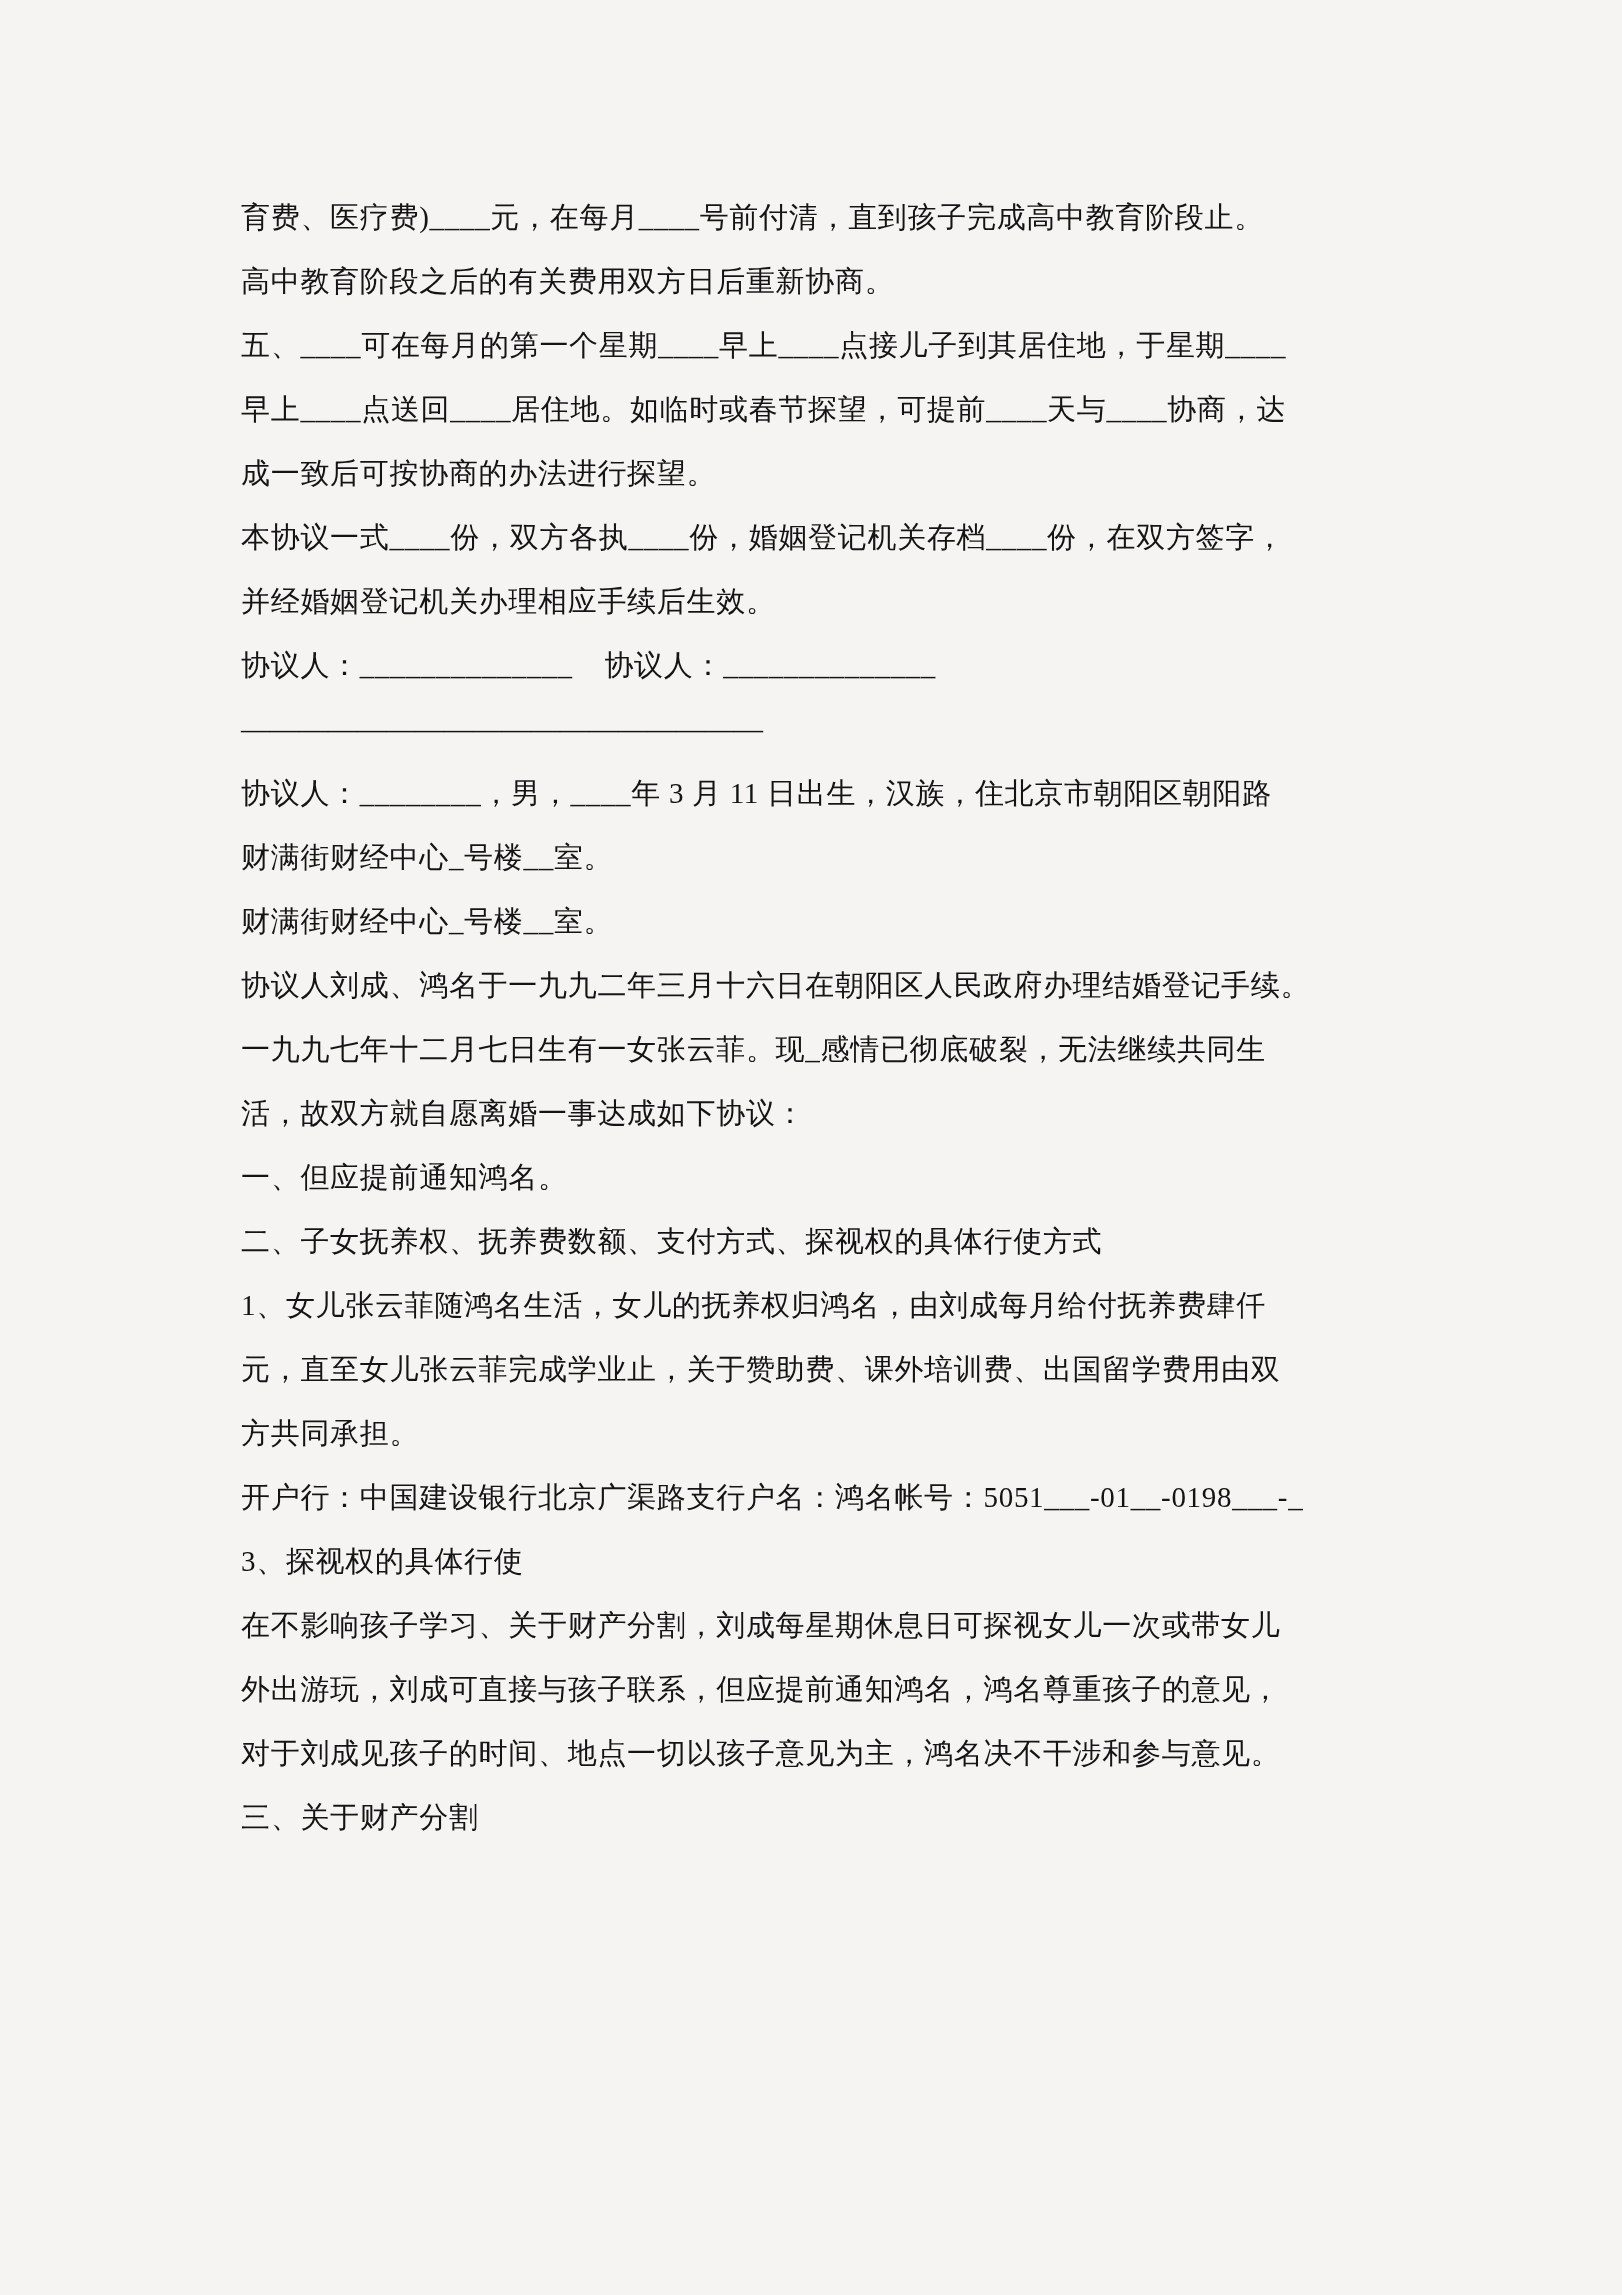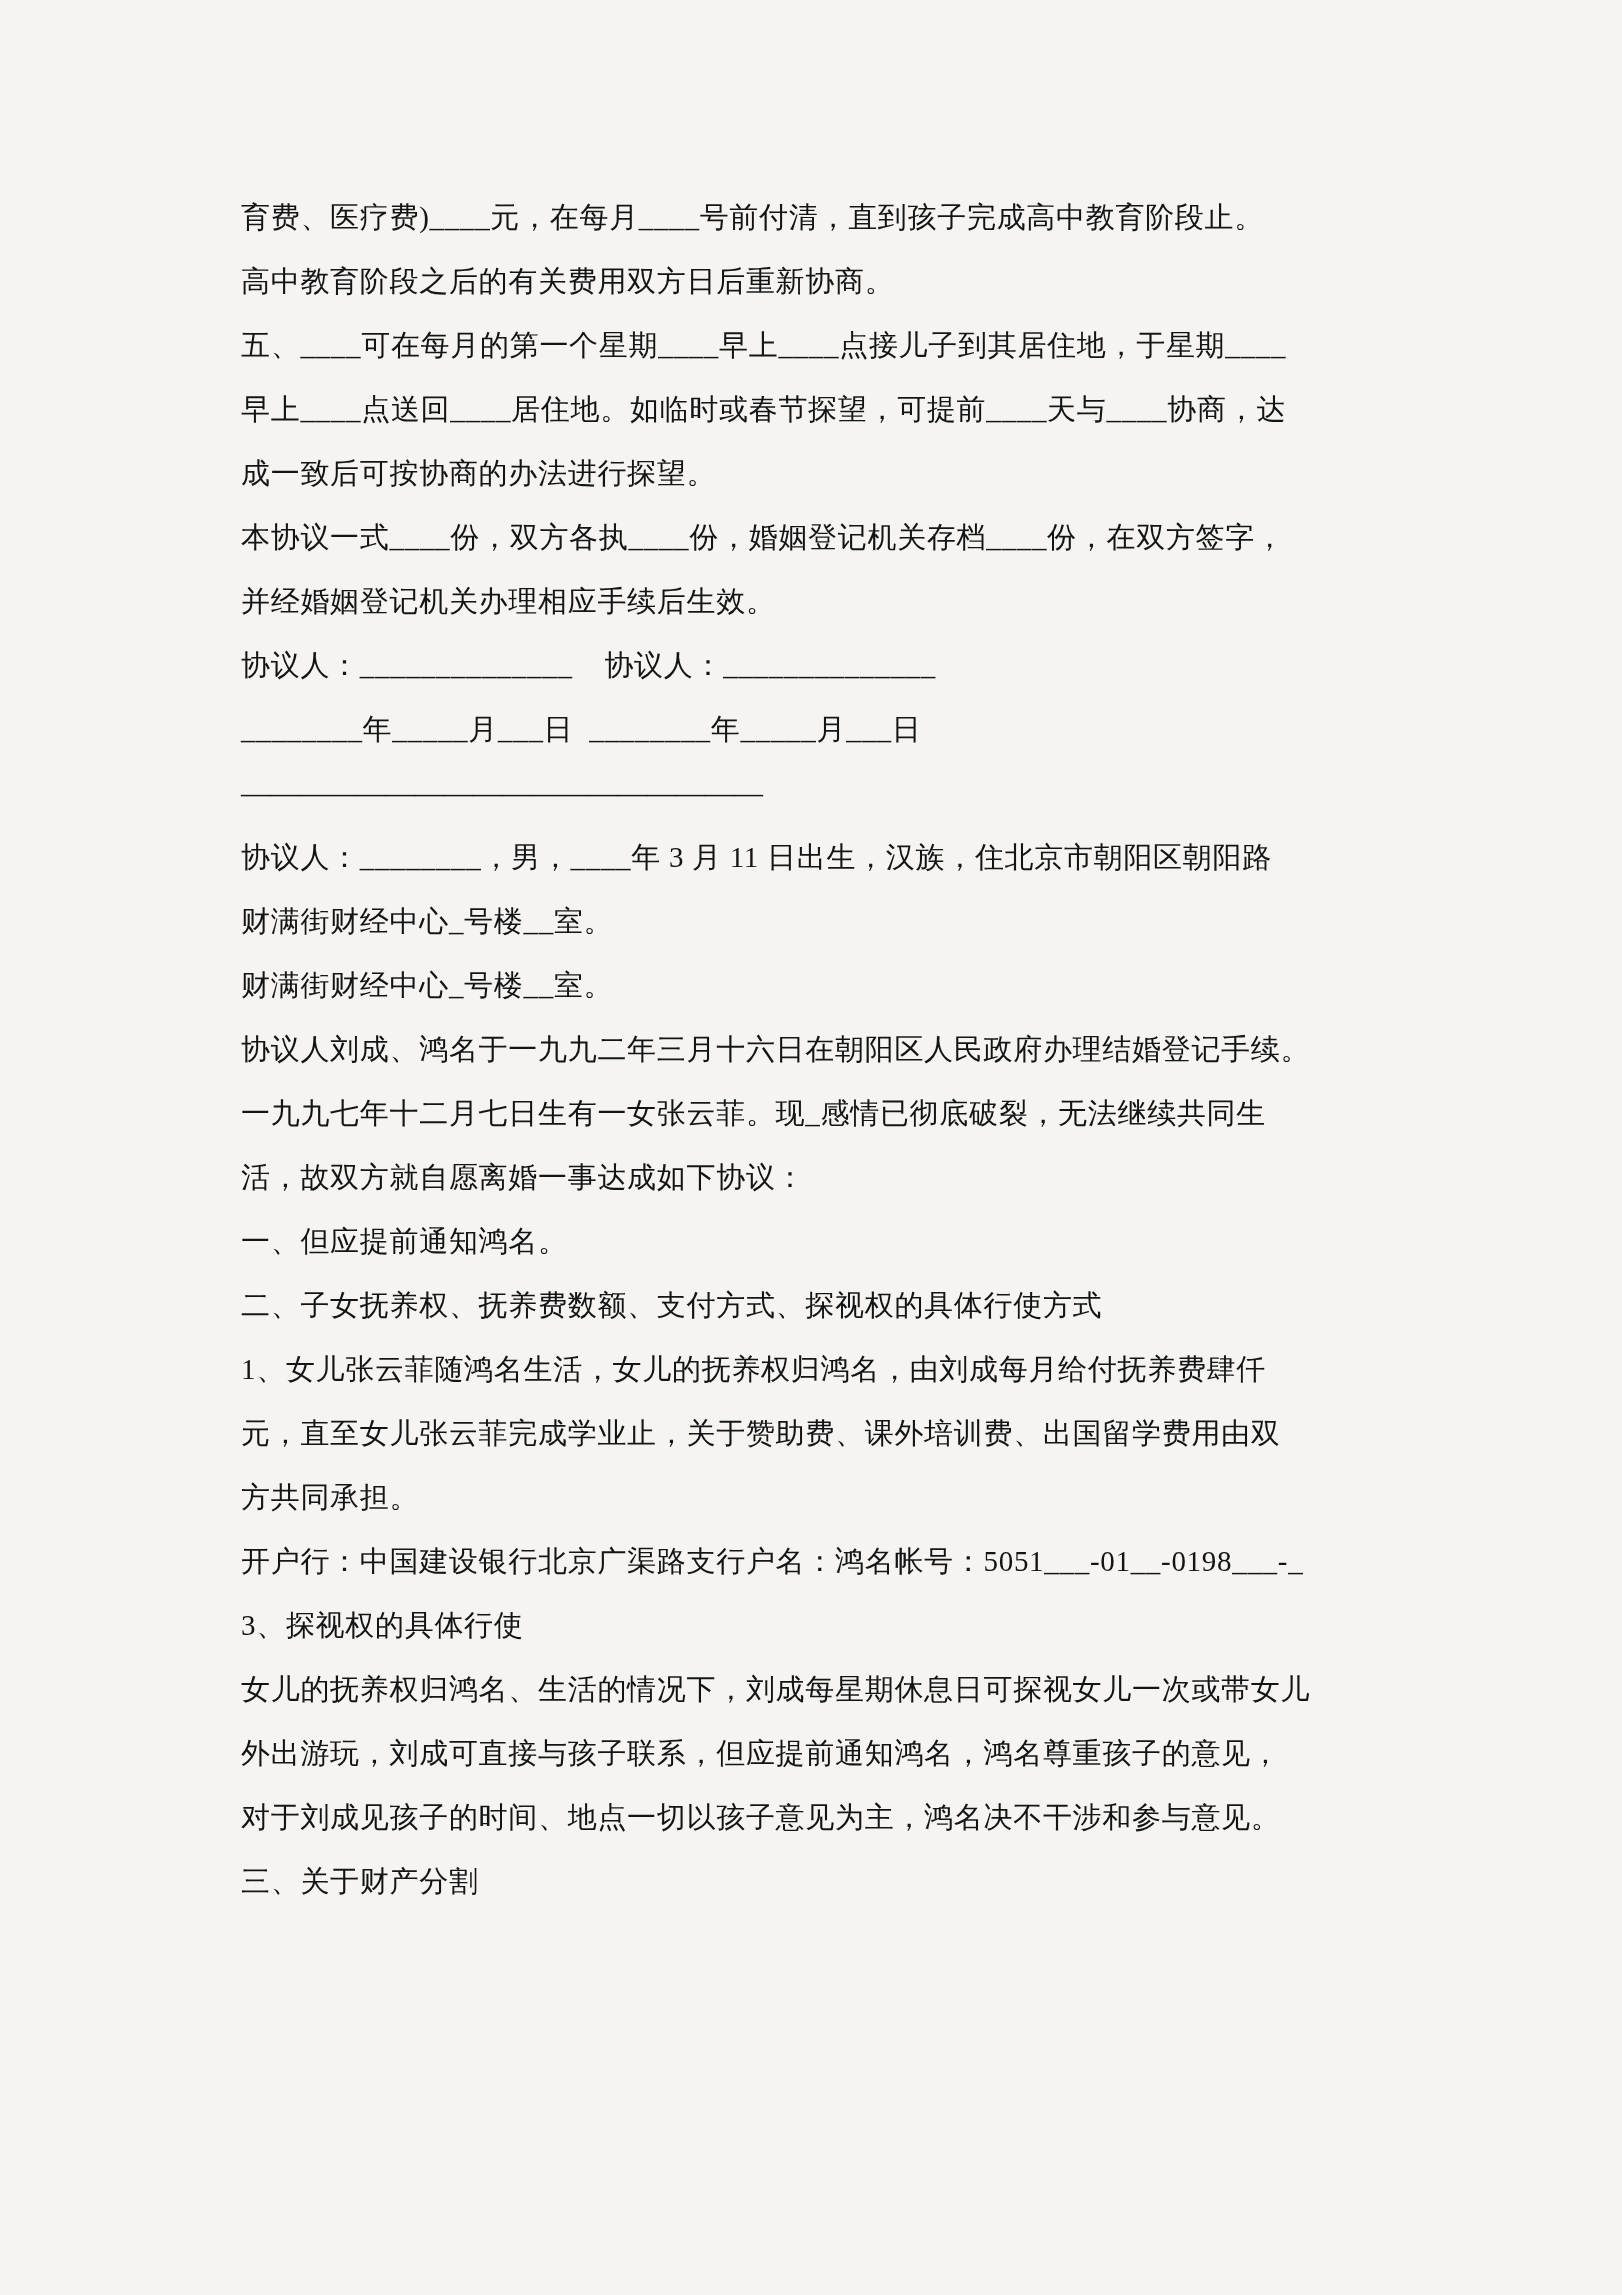--- a/index.html
+++ b/index.html
@@ -39,34 +39,33 @@
 <div class="page">
   <div class="doc-body">
     <div class="line">育费、医疗费)____元，在每月____号前付清，直到孩子完成高中教育阶段止。</div>
     <div class="line">高中教育阶段之后的有关费用双方日后重新协商。</div>
     <div class="line">五、____可在每月的第一个星期____早上____点接儿子到其居住地，于星期____</div>
     <div class="line">早上____点送回____居住地。如临时或春节探望，可提前____天与____协商，达</div>
     <div class="line">成一致后可按协商的办法进行探望。</div>
     <div class="line">本协议一式____份，双方各执____份，婚姻登记机关存档____份，在双方签字，</div>
     <div class="line">并经婚姻登记机关办理相应手续后生效。</div>
     <div class="line">协议人：______________    协议人：______________</div>
-    <div class="line">________年_____月___日  ________年_____月___日</div>
     <div class="line divider">——————————————————</div>
     <div class="line">协议人：________，男，____年 3 月 11 日出生，汉族，住北京市朝阳区朝阳路</div>
     <div class="line">财满街财经中心_号楼__室。</div>
     <div class="line">财满街财经中心_号楼__室。</div>
     <div class="line">协议人刘成、鸿名于一九九二年三月十六日在朝阳区人民政府办理结婚登记手续。</div>
     <div class="line">一九九七年十二月七日生有一女张云菲。现_感情已彻底破裂，无法继续共同生</div>
     <div class="line">活，故双方就自愿离婚一事达成如下协议：</div>
     <div class="line">一、但应提前通知鸿名。</div>
     <div class="line">二、子女抚养权、抚养费数额、支付方式、探视权的具体行使方式</div>
     <div class="line">1、女儿张云菲随鸿名生活，女儿的抚养权归鸿名，由刘成每月给付抚养费肆仟</div>
     <div class="line">元，直至女儿张云菲完成学业止，关于赞助费、课外培训费、出国留学费用由双</div>
     <div class="line">方共同承担。</div>
     <div class="line">开户行：中国建设银行北京广渠路支行户名：鸿名帐号：5051___-01__-0198___-_</div>
     <div class="line">3、探视权的具体行使</div>
-    <div class="line">女儿的抚养权归鸿名、生活的情况下，刘成每星期休息日可探视女儿一次或带女儿</div>
+    <div class="line">在不影响孩子学习、关于财产分割，刘成每星期休息日可探视女儿一次或带女儿</div>
     <div class="line">外出游玩，刘成可直接与孩子联系，但应提前通知鸿名，鸿名尊重孩子的意见，</div>
     <div class="line">对于刘成见孩子的时间、地点一切以孩子意见为主，鸿名决不干涉和参与意见。</div>
     <div class="line">三、关于财产分割</div>
   </div>
 </div>
 
 
 </body></html>

